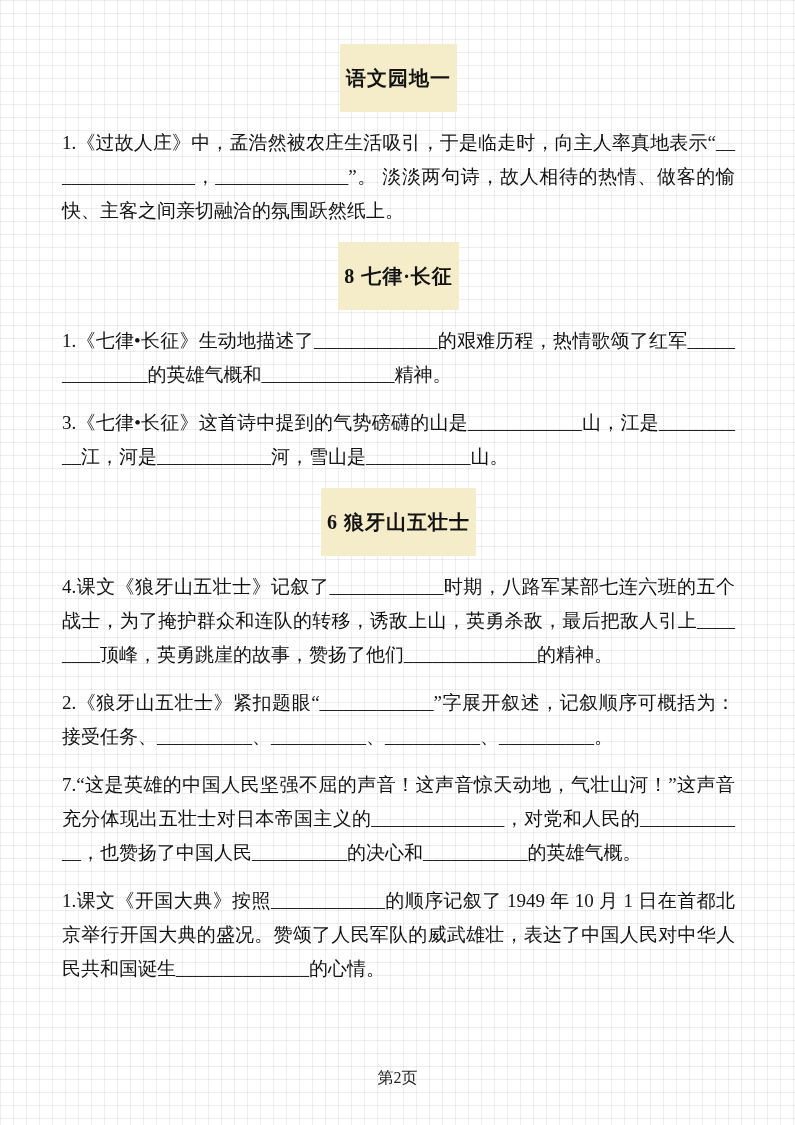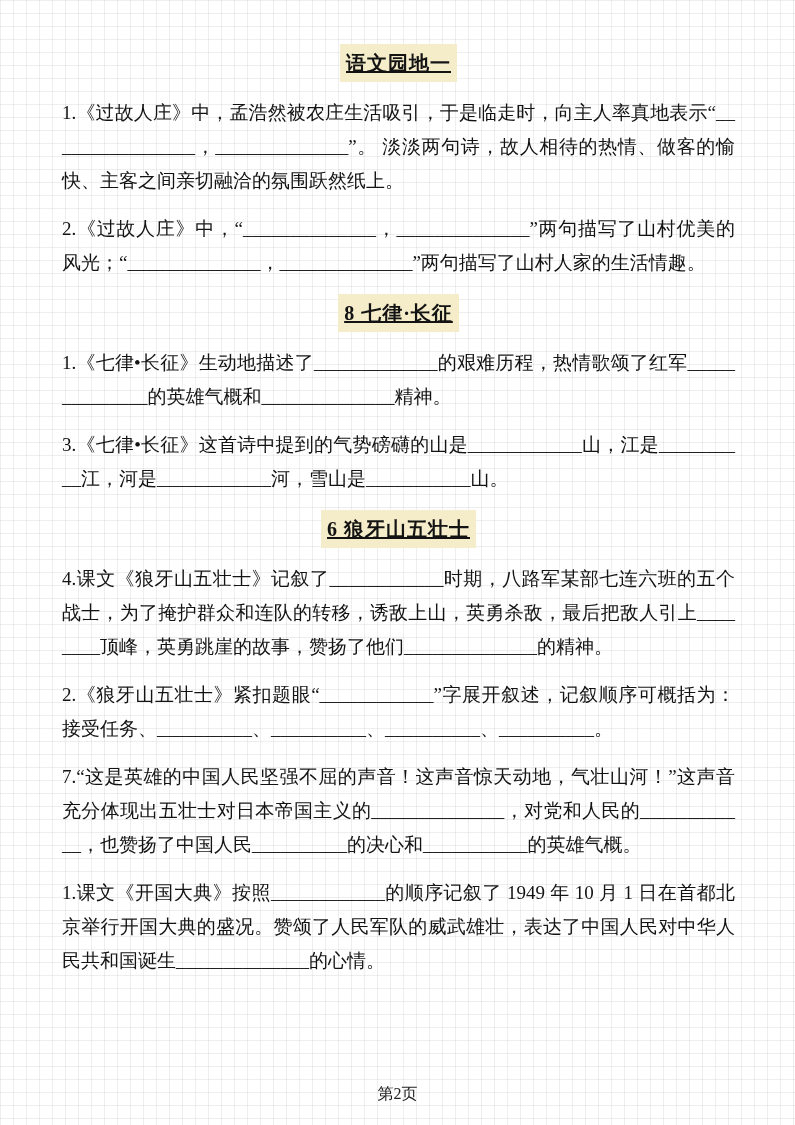--- a/index.html
+++ b/index.html
@@ -27,51 +27,49 @@
   .heading {
     text-align: center;
     margin: 4px 0 4px 0;
     line-height: 36px;
     font-size: 20px;
   }
   .hl {
     display: inline-block;
     background: #f5edca;
     font-weight: 700;
-    padding: 1px 6px;
+    padding: 16px 6px;
     letter-spacing: 1px;
-    text-decoration: underline;
   }
   .para {
     margin: 14px;
     font-size: 19px;
     line-height: 34px;
     text-align: justify;
     text-justify: inter-ideograph;
     word-break: break-all;
   }
   .footer {
     position: absolute;
     left: 0;
     right: 0;
-    bottom: 20px;
+    bottom: 36px;
     text-align: center;
     font-size: 16px;
     color: #222;
   }
 </style>
 </head>
 <body>
 
 <div class="page">
 
   <section class="section">
     <h2 class="heading"><span class="hl">语文园地一</span></h2>
     <p class="para">1.《过故人庄》中，孟浩然被农庄生活吸引，于是临走时，向主人率真地表示“________________，______________”。 淡淡两句诗，故人相待的热情、做客的愉快、主客之间亲切融洽的氛围跃然纸上。</p>
-    <p class="para">2.《过故人庄》中，“______________，______________”两句描写了山村优美的风光；“______________，______________”两句描写了山村人家的生活情趣。</p>
   </section>
 
   <section class="section">
     <h2 class="heading"><span class="hl">8  七律·长征</span></h2>
     <p class="para">1.《七律•长征》生动地描述了_____________的艰难历程，热情歌颂了红军______________的英雄气概和______________精神。</p>
     <p class="para">3.《七律•长征》这首诗中提到的气势磅礴的山是____________山，江是__________江，河是____________河，雪山是___________山。</p>
   </section>
 
   <section class="section">
     <h2 class="heading"><span class="hl">6 狼牙山五壮士</span></h2>

